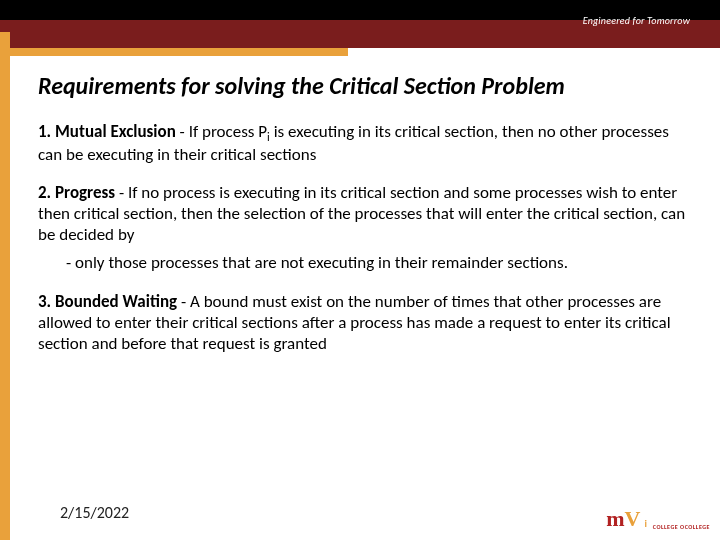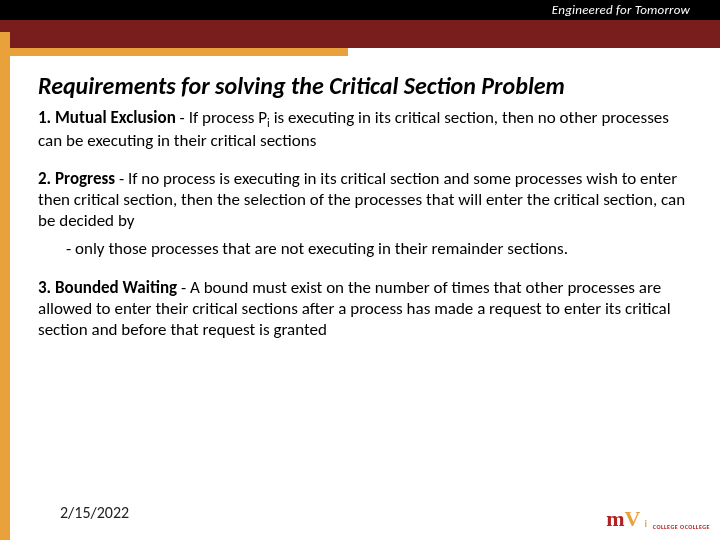--- a/index.html
+++ b/index.html
@@ -51,40 +51,40 @@
     position: absolute;
     left: 8px;
     top: 48px;
     width: 340px;
     height: 8px;
     background: #e9a13b;
   }
   .header-tag {
     position: absolute;
     right: 30px;
-    top: 0;
+    top: 11px;
     height: 20px;
     line-height: 20px;
     color: #fff;
-    font-size: 13px;
+    font-size: 10px;
     font-style: italic;
     letter-spacing: .2px;
   }
   .content {
     position: absolute;
     left: 38px;
     right: 24px;
     top: 72px;
     bottom: 40px;
   }
   .title {
     font-size: 24px;
     font-weight: 700;
     font-style: italic;
-    margin: 0 0 8px 0;
+    margin: 0 0 22px 0;
     line-height: 1.15;
   }
   .item {
     font-size: 17px;
     line-height: 1.22;
     margin-bottom: 18px;
   }
   .item .lead {
     font-weight: 700;
   }

